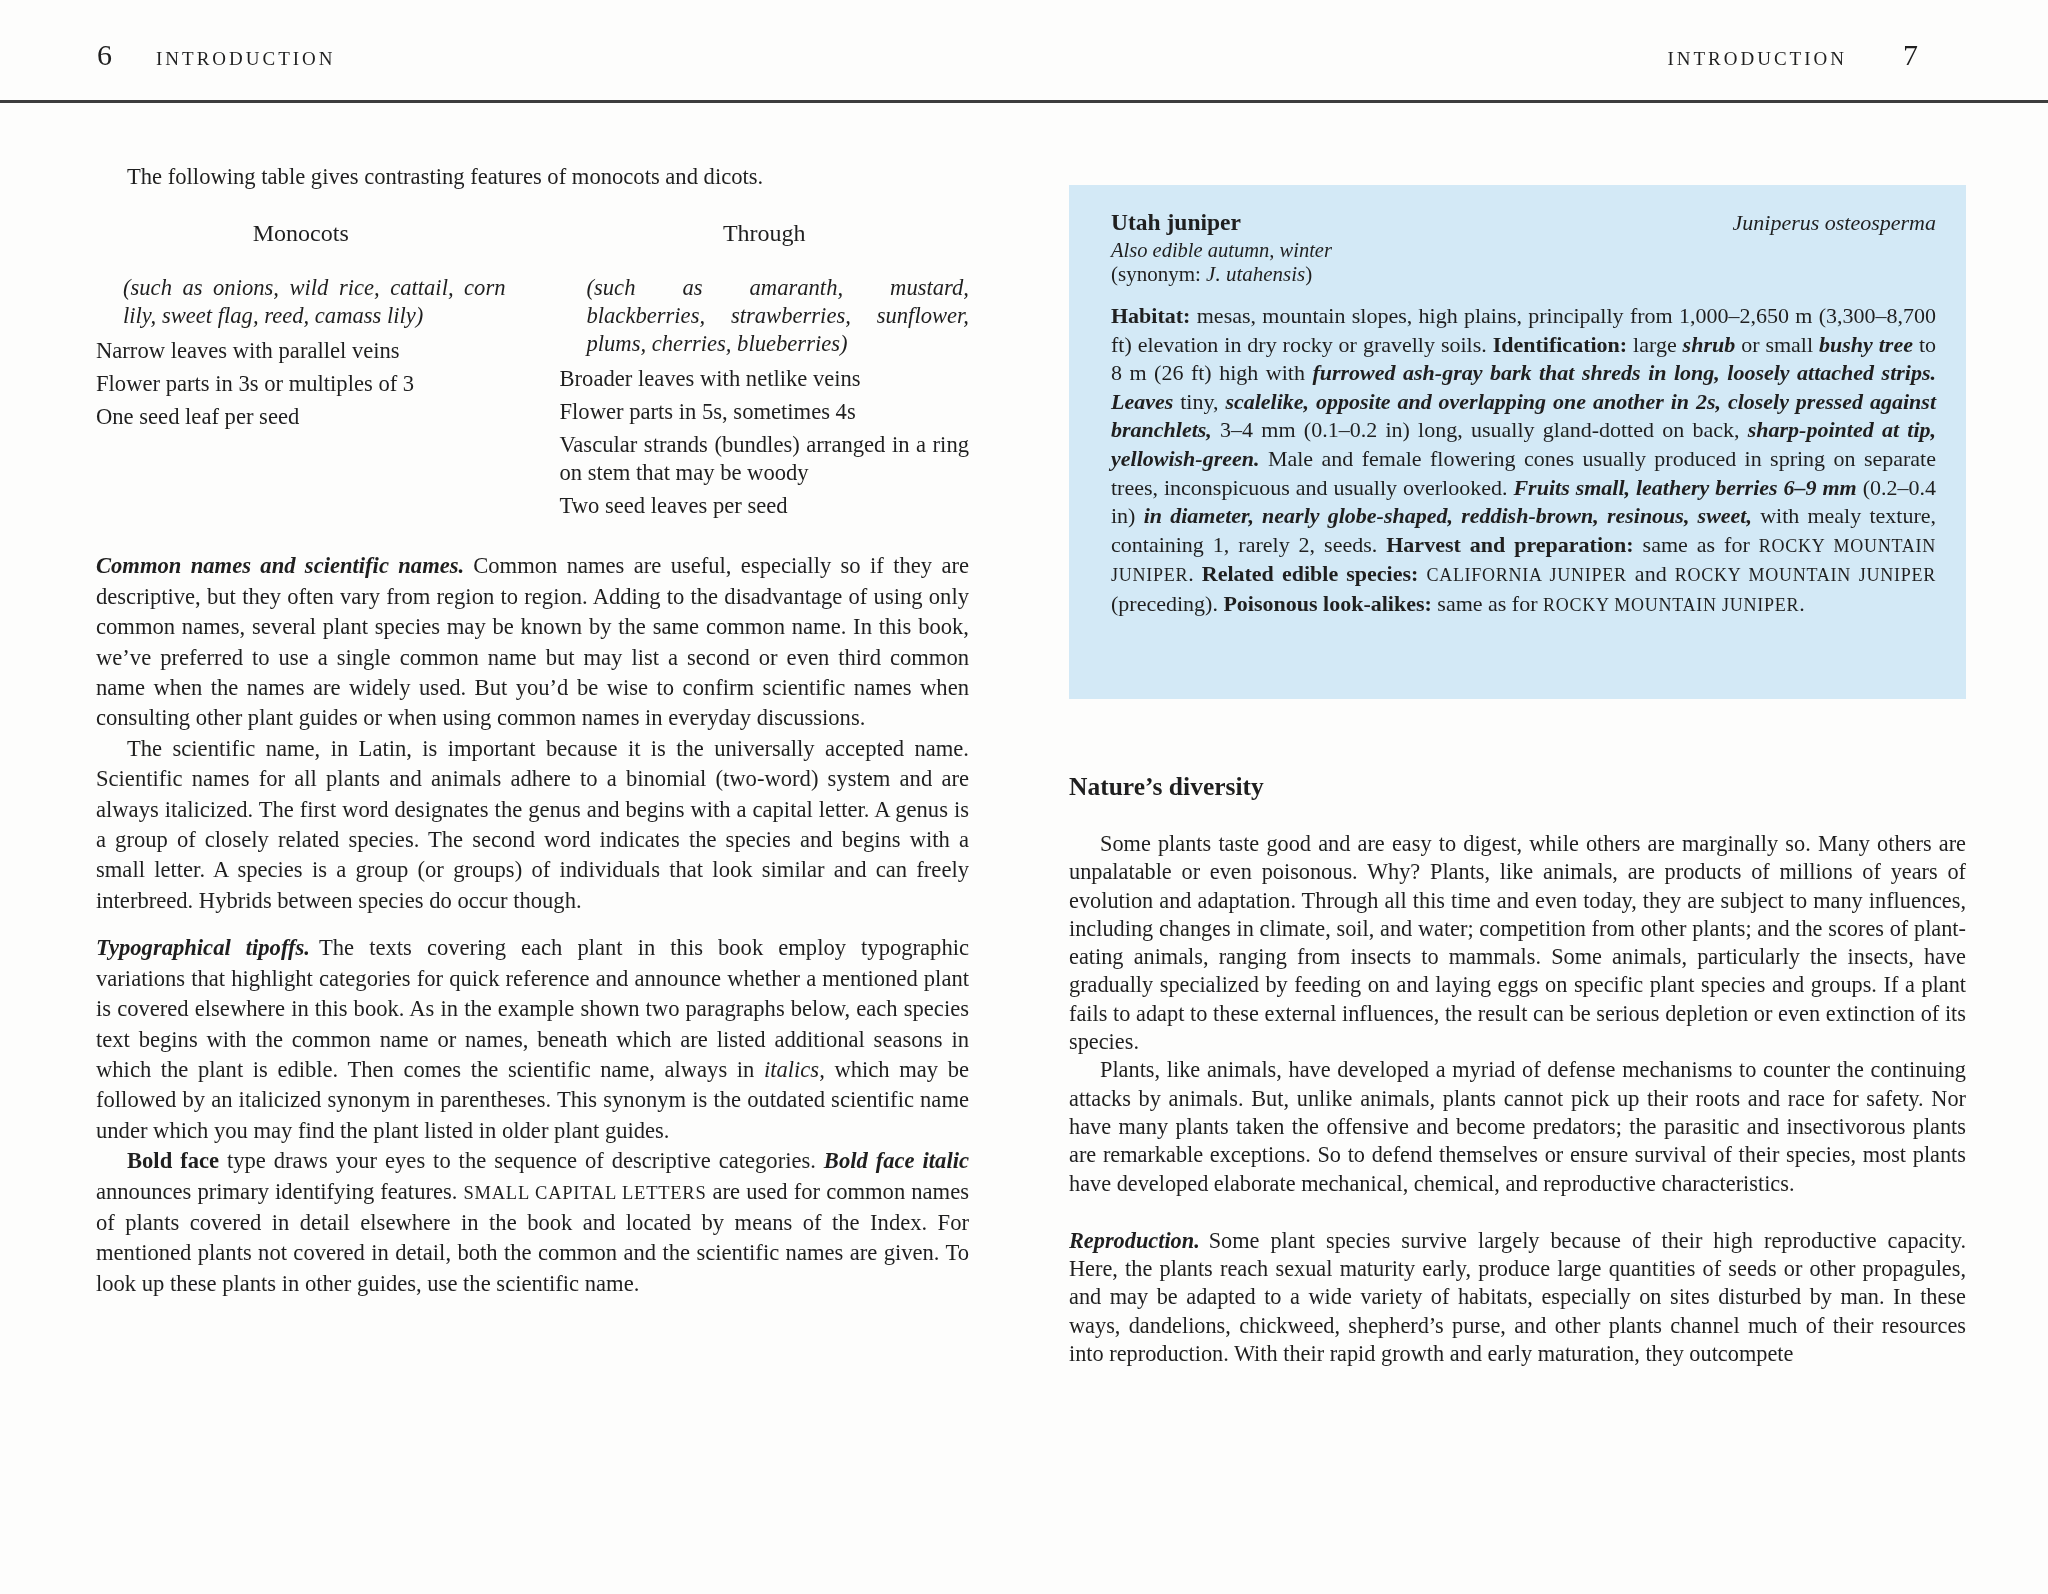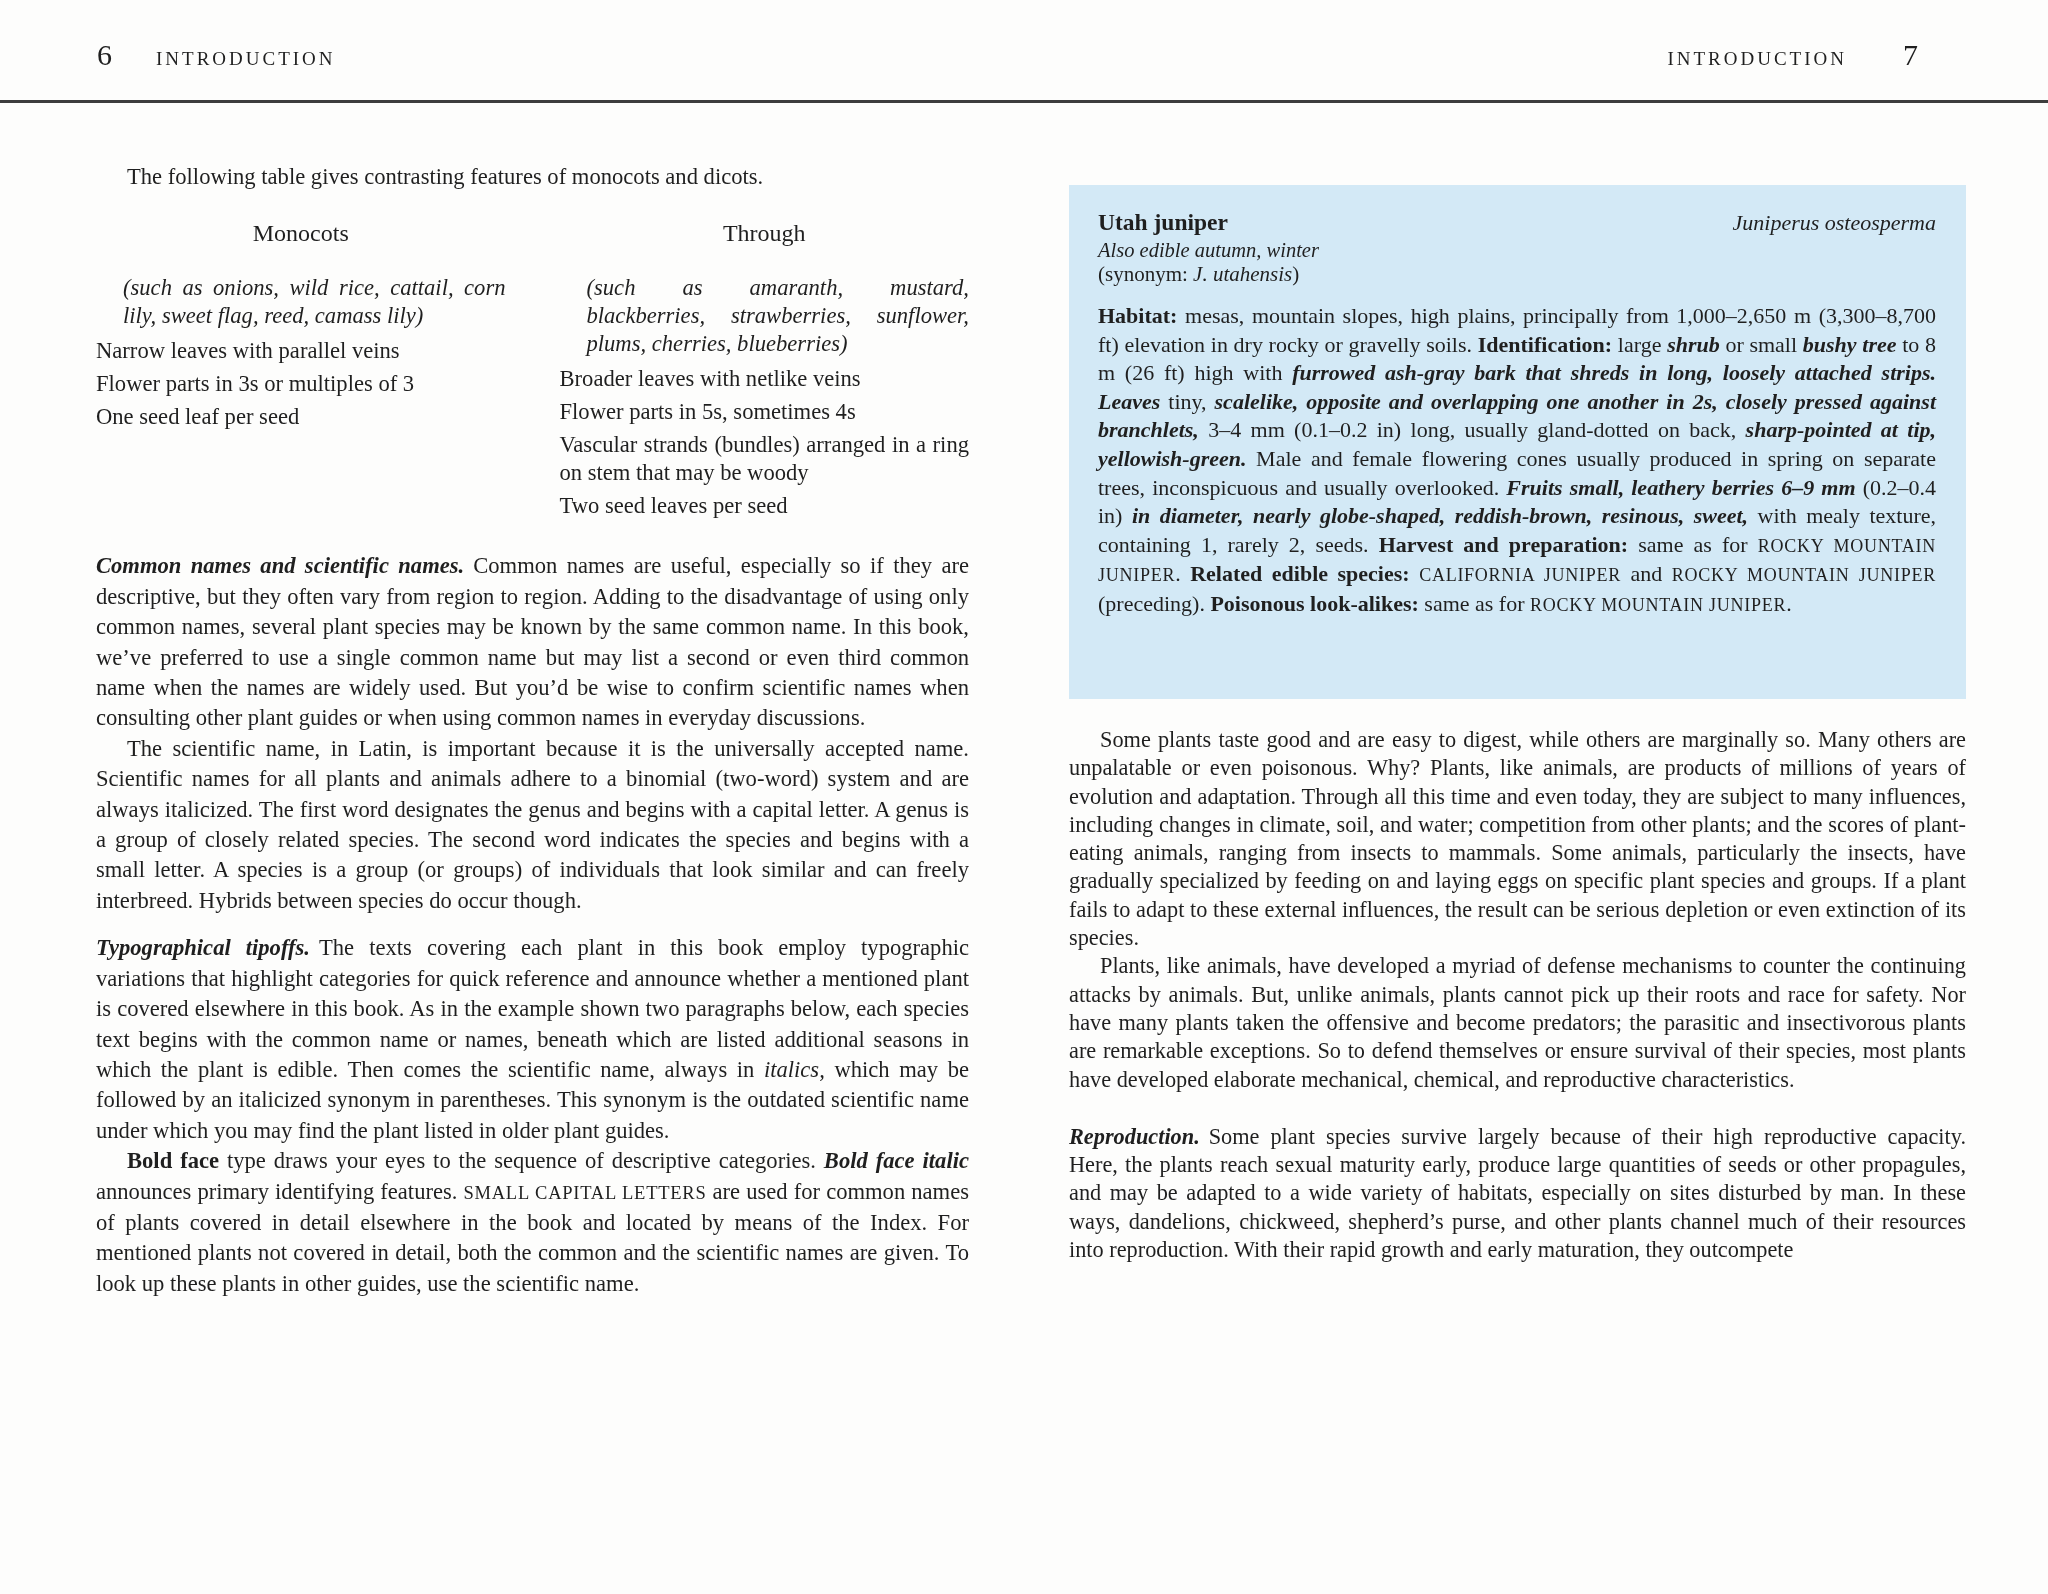--- a/index.html
+++ b/index.html
@@ -34,21 +34,21 @@
   .cmp-col { flex: 1; min-width: 0; }
   .cmp-head { text-align: center; font-weight: normal; font-size: 24px; margin-bottom: 27px; }
   .cmp-ex { font-style: italic; padding-left: 27px; text-align: justify; margin-bottom: 7px; }
   .cmp-feat { text-align: justify; margin-top: 5px; }
 
   .sect-cn { margin-top: 31px; }
   .sect-ty { margin-top: 17px; }
 
   
   .col-right { position: absolute; left: 1069px; top: 185px; width: 897px; }
-  .species-box { min-height: 514px; padding: 24px 30px 40px 29px; background: #d3e9f6; }
+  .species-box { min-height: 514px; padding: 24px 30px 40px 42px; background: #d3e9f6; }
   .box-row { display: flex; justify-content: space-between; align-items: baseline; }
   .box-title { font-weight: bold; font-size: 23.5px; }
   .box-sci { font-style: italic; font-size: 22px; }
   .box-sub { margin-top: 3px; flex-direction: column; }
   .box-note { font-style: italic; font-size: 20.5px; }
   .box-syn { font-size: 21px; }
   .box-body { margin-top: 15px; font-size: 22px; line-height: 28.6px; }
 
   .nd-heading { margin: 72px 0 0; font-size: 25.5px; font-weight: bold; line-height: 32px; }
   .ndp { font-size: 22.3px; line-height: 28.3px; }
@@ -111,18 +111,19 @@
         <span class="box-title">Utah juniper</span>
         <span class="box-sci">Juniperus osteosperma</span>
       </div>
       <div class="box-row box-sub">
         <span class="box-note">Also edible autumn, winter</span>
         <span class="box-syn"><span>(synonym: </span><span class="i">J. utahensis</span><span>)</span></span>
       </div>
       <p class="box-body"><span class="b">Habitat:</span><span> mesas, mountain slopes, high plains, principally from 1,000–2,650 m (3,300–8,700 ft) elevation in dry rocky or gravelly soils. </span><span class="b">Identification:</span><span> large </span><span class="bi">shrub</span><span> or small </span><span class="bi">bushy tree</span><span> to 8 m (26 ft) high with </span><span class="bi">furrowed ash-gray bark that shreds in long, loosely attached strips. Leaves</span><span> tiny, </span><span class="bi">scalelike, opposite and overlapping one another in 2s, closely pressed against branchlets,</span><span> 3–4 mm (0.1–0.2 in) long, usually gland-dotted on back, </span><span class="bi">sharp-pointed at tip, yellowish-green.</span><span> Male and female flowering cones usually produced in spring on separate trees, inconspicuous and usually overlooked. </span><span class="bi">Fruits small, leathery berries 6–9 mm</span><span> (0.2–0.4 in) </span><span class="bi">in diameter, nearly globe-shaped, reddish-brown, resinous, sweet,</span><span> with mealy texture, containing 1, rarely 2, seeds. </span><span class="b">Harvest and preparation:</span><span> same as for </span><span class="sc">ROCKY MOUNTAIN JUNIPER</span><span>. </span><span class="b">Related edible species:</span><span> </span><span class="sc">CALIFORNIA JUNIPER</span><span> and </span><span class="sc">ROCKY MOUNTAIN JUNIPER</span><span> (preceding). </span><span class="b">Poisonous look-alikes:</span><span> same as for </span><span class="sc">ROCKY MOUNTAIN JUNIPER</span><span>.</span></p>
     </div>
 
+    <h2 class="nd-heading">Nature’s diversity</h2>
     <p class="ndp ndp-first indent">Some plants taste good and are easy to digest, while others are marginally so. Many others are unpalatable or even poisonous. Why? Plants, like animals, are products of millions of years of evolution and adaptation. Through all this time and even today, they are subject to many influences, including changes in climate, soil, and water; competition from other plants; and the scores of plant-eating animals, ranging from insects to mammals. Some animals, particularly the insects, have gradually specialized by feeding on and laying eggs on specific plant species and groups. If a plant fails to adapt to these external influences, the result can be serious depletion or even extinction of its species.</p>
     <p class="ndp indent">Plants, like animals, have developed a myriad of defense mechanisms to counter the continuing attacks by animals. But, unlike animals, plants cannot pick up their roots and race for safety. Nor have many plants taken the offensive and become predators; the parasitic and insectivorous plants are remarkable exceptions. So to defend themselves or ensure survival of their species, most plants have developed elaborate mechanical, chemical, and reproductive characteristics.</p>
     <p class="ndp repro"><span class="bi gap">Reproduction.</span><span>Some plant species survive largely because of their high reproductive capacity. Here, the plants reach sexual maturity early, produce large quantities of seeds or other propagules, and may be adapted to a wide variety of habitats, especially on sites disturbed by man. In these ways, dandelions, chickweed, shepherd’s purse, and other plants channel much of their resources into reproduction. With their rapid growth and early maturation, they outcompete</span></p>
   </div>
 
 </div>
 
 </body></html>

